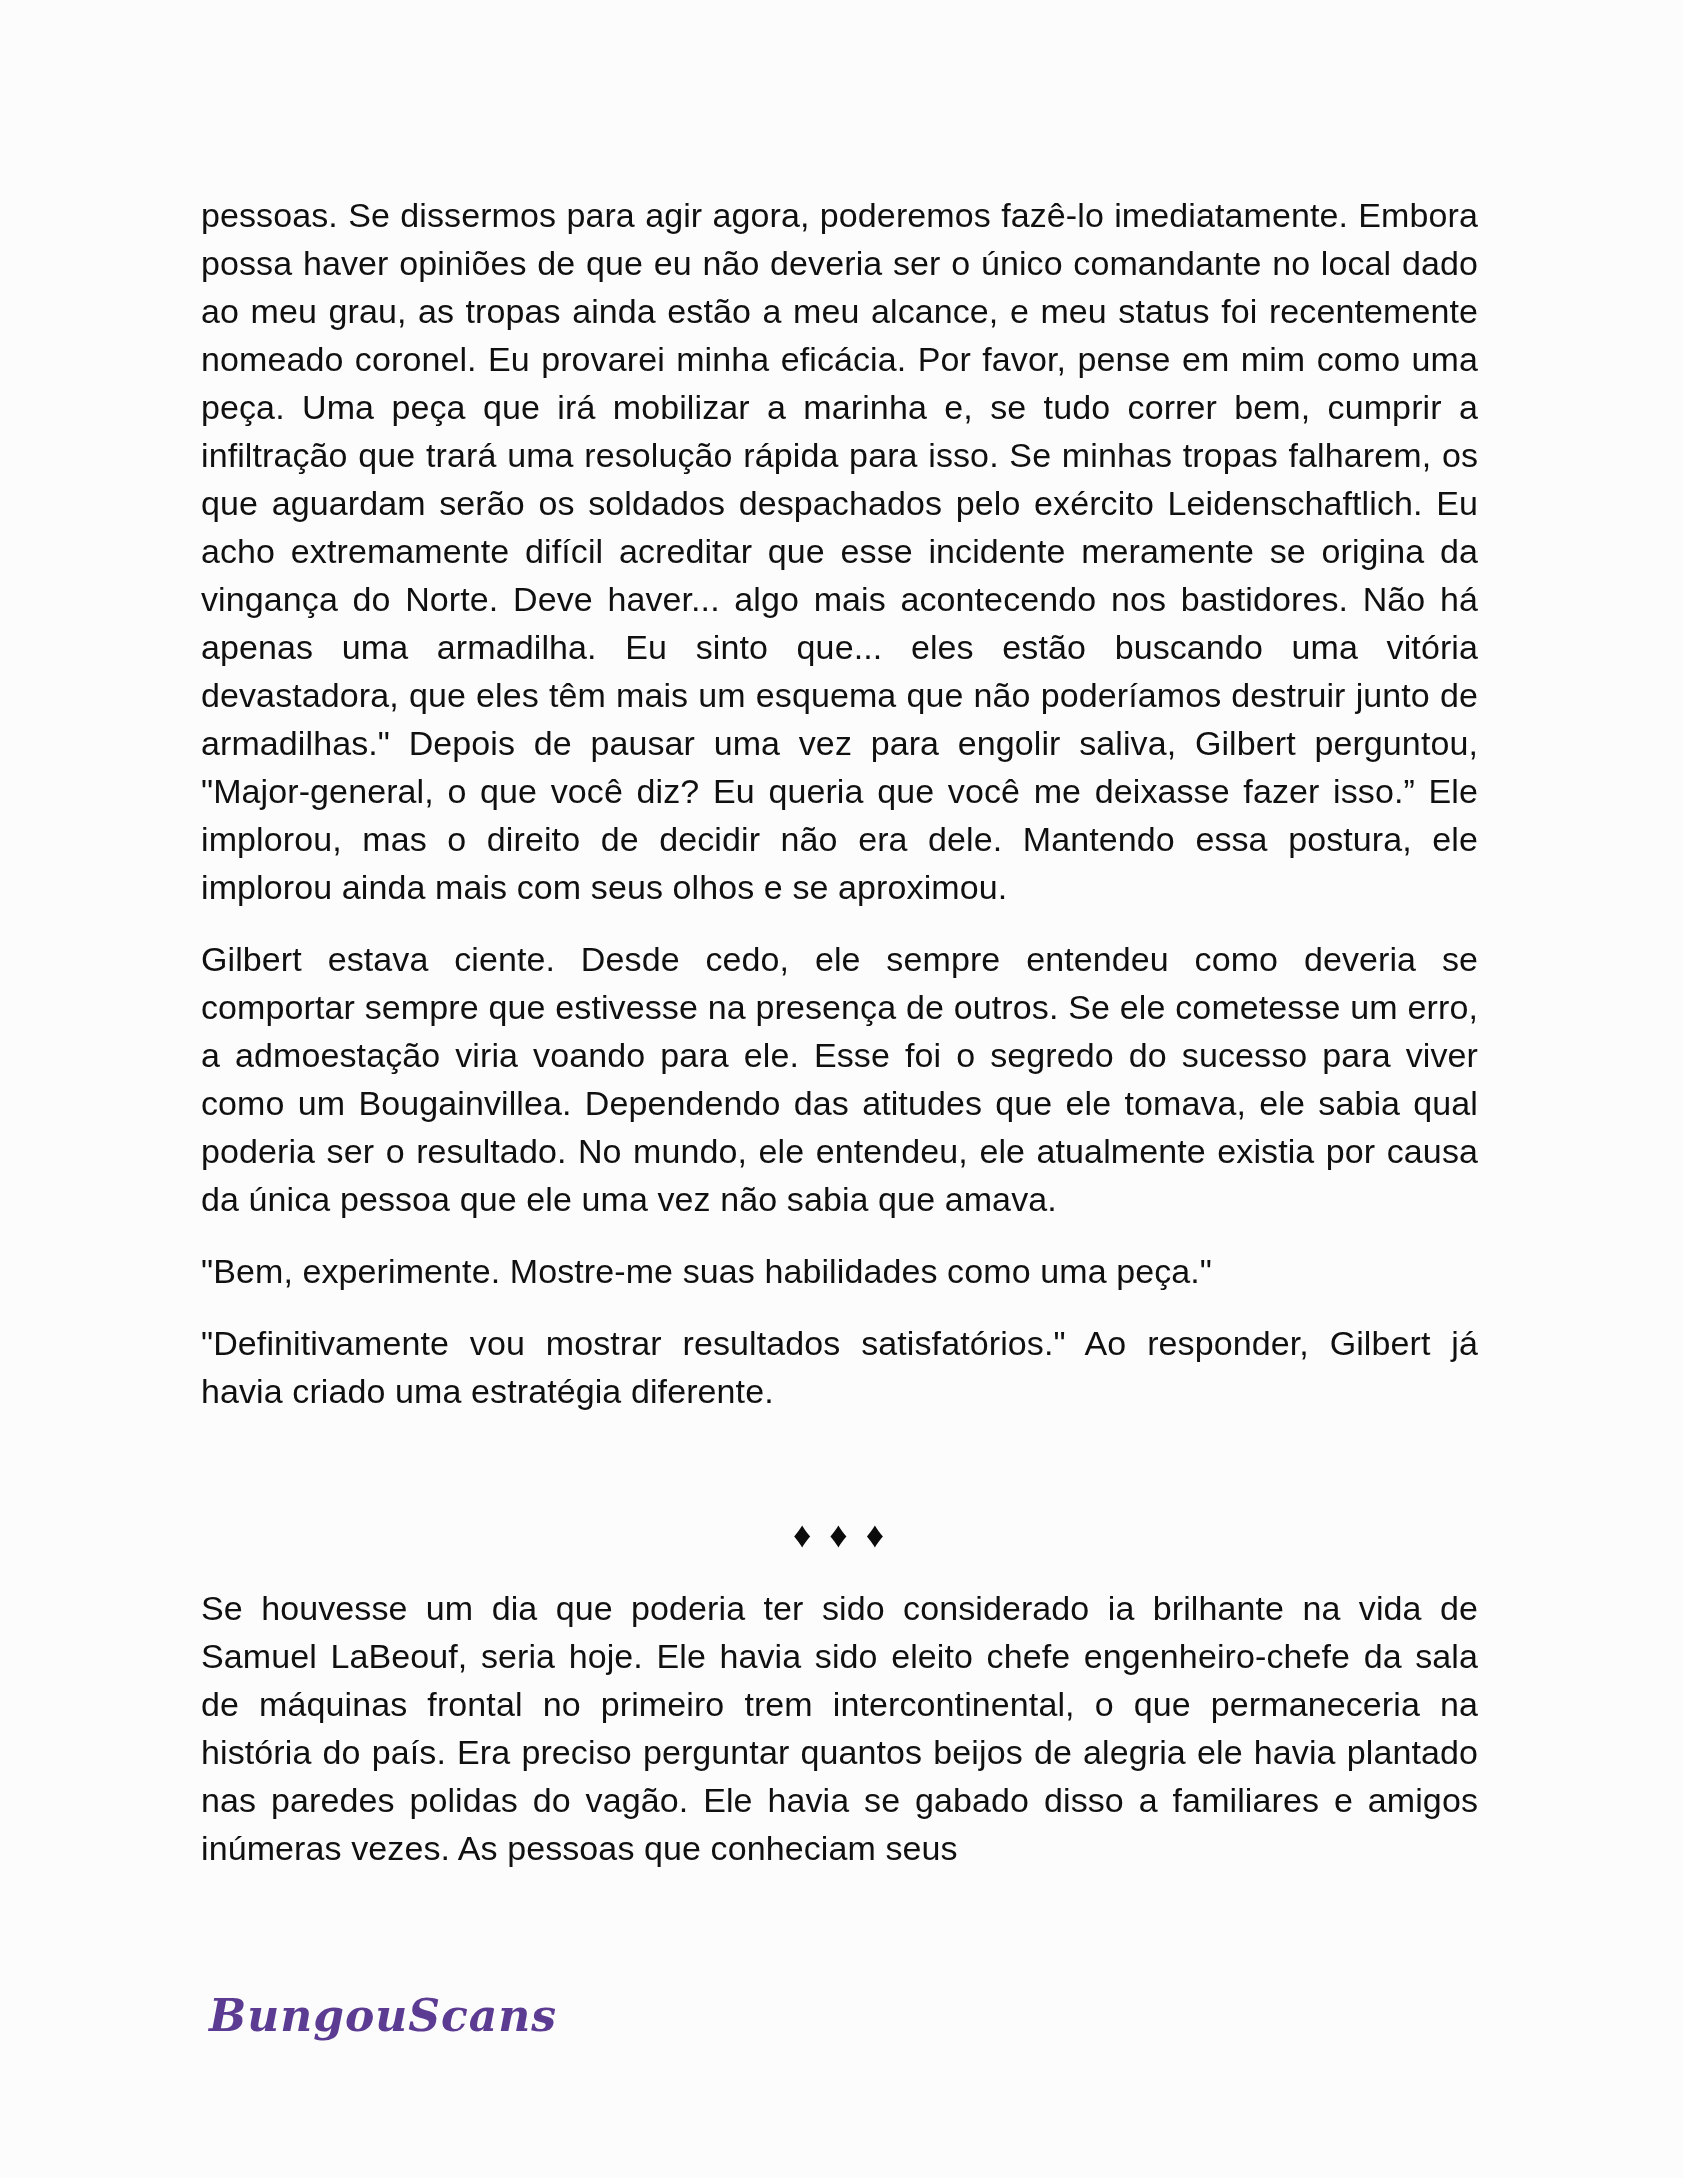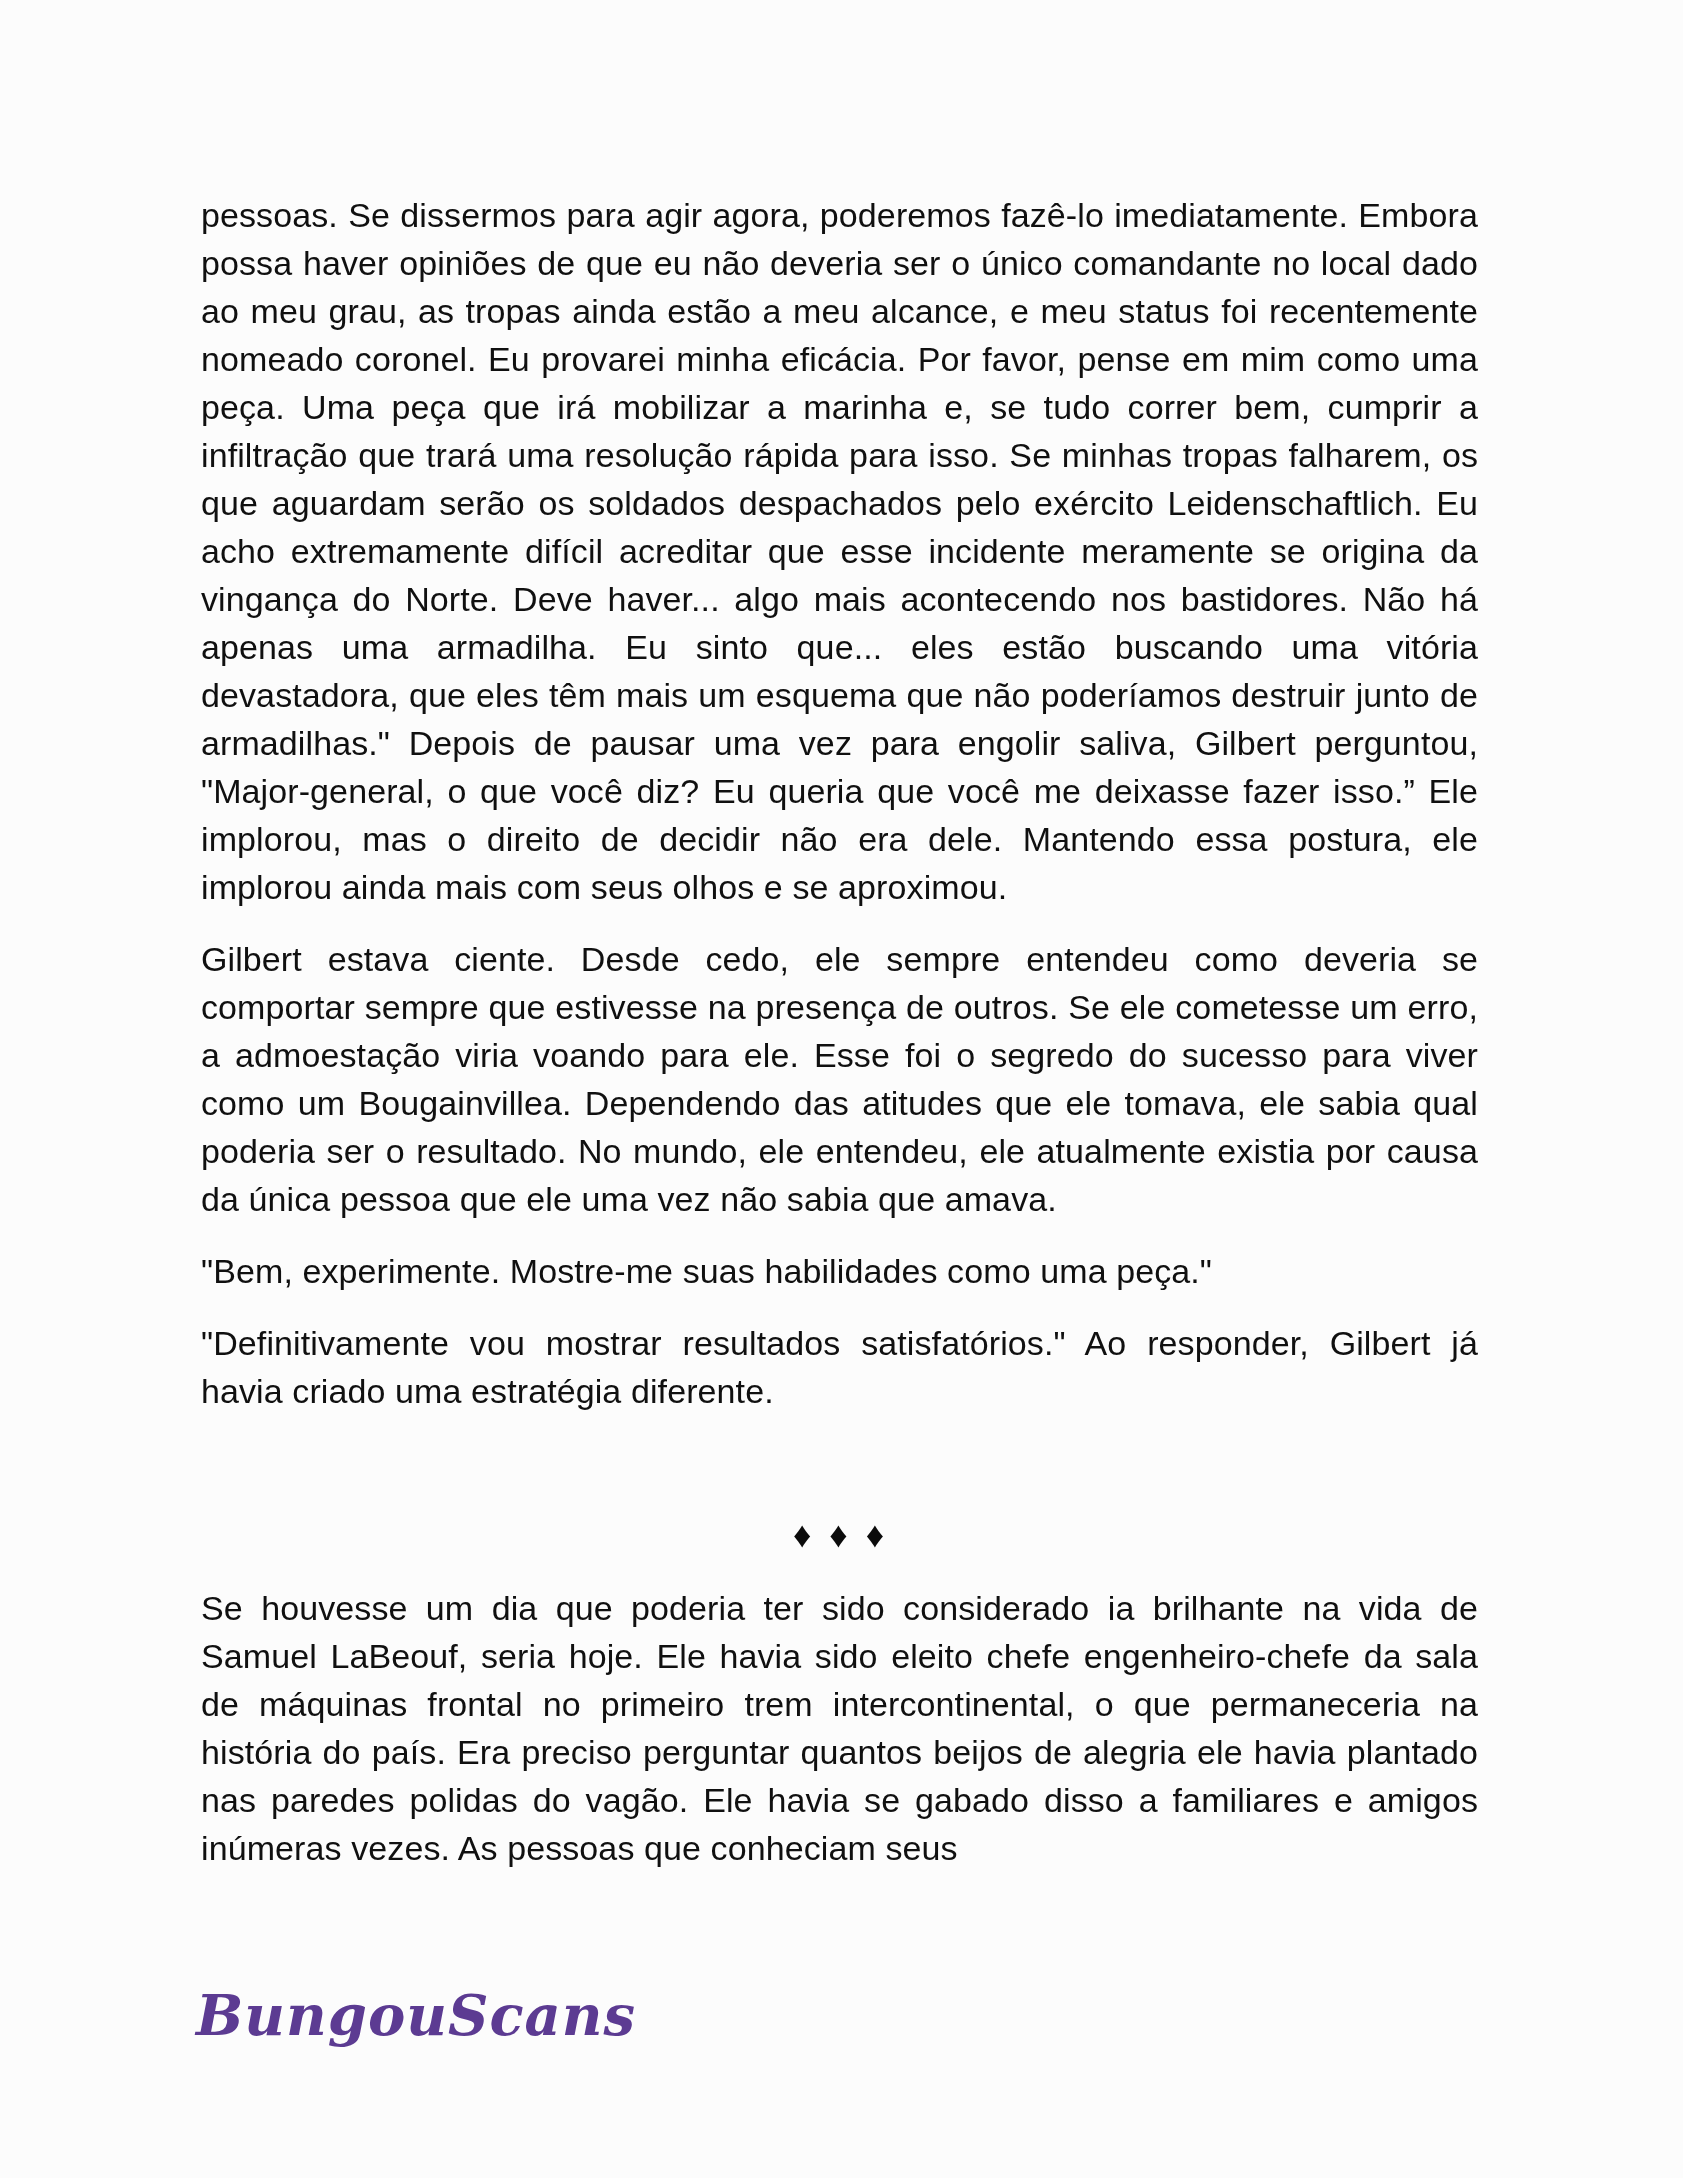--- a/index.html
+++ b/index.html
@@ -37,26 +37,26 @@
     text-align: center;
     font-size: 36px;
     line-height: 48px;
     margin: 96px 0 25px 0;
     letter-spacing: 2px;
     word-spacing: 4px;
     color: #0b0b0b;
   }
   .credit {
     position: absolute;
-    left: 196px;
+    left: 209px;
     top: 1990px;
     font-family: "DejaVu Serif", serif;
     font-style: italic;
     font-weight: bold;
-    font-size: 56px;
+    font-size: 44px;
     line-height: 51px;
     color: #5c3b92;
     letter-spacing: 1px;
   }
 </style>
 </head>
 <body style="background: rgb(252, 252, 252);">
 
 <main class="page">
   <div class="content" id="sections" style="color: rgb(16, 16, 16);">

